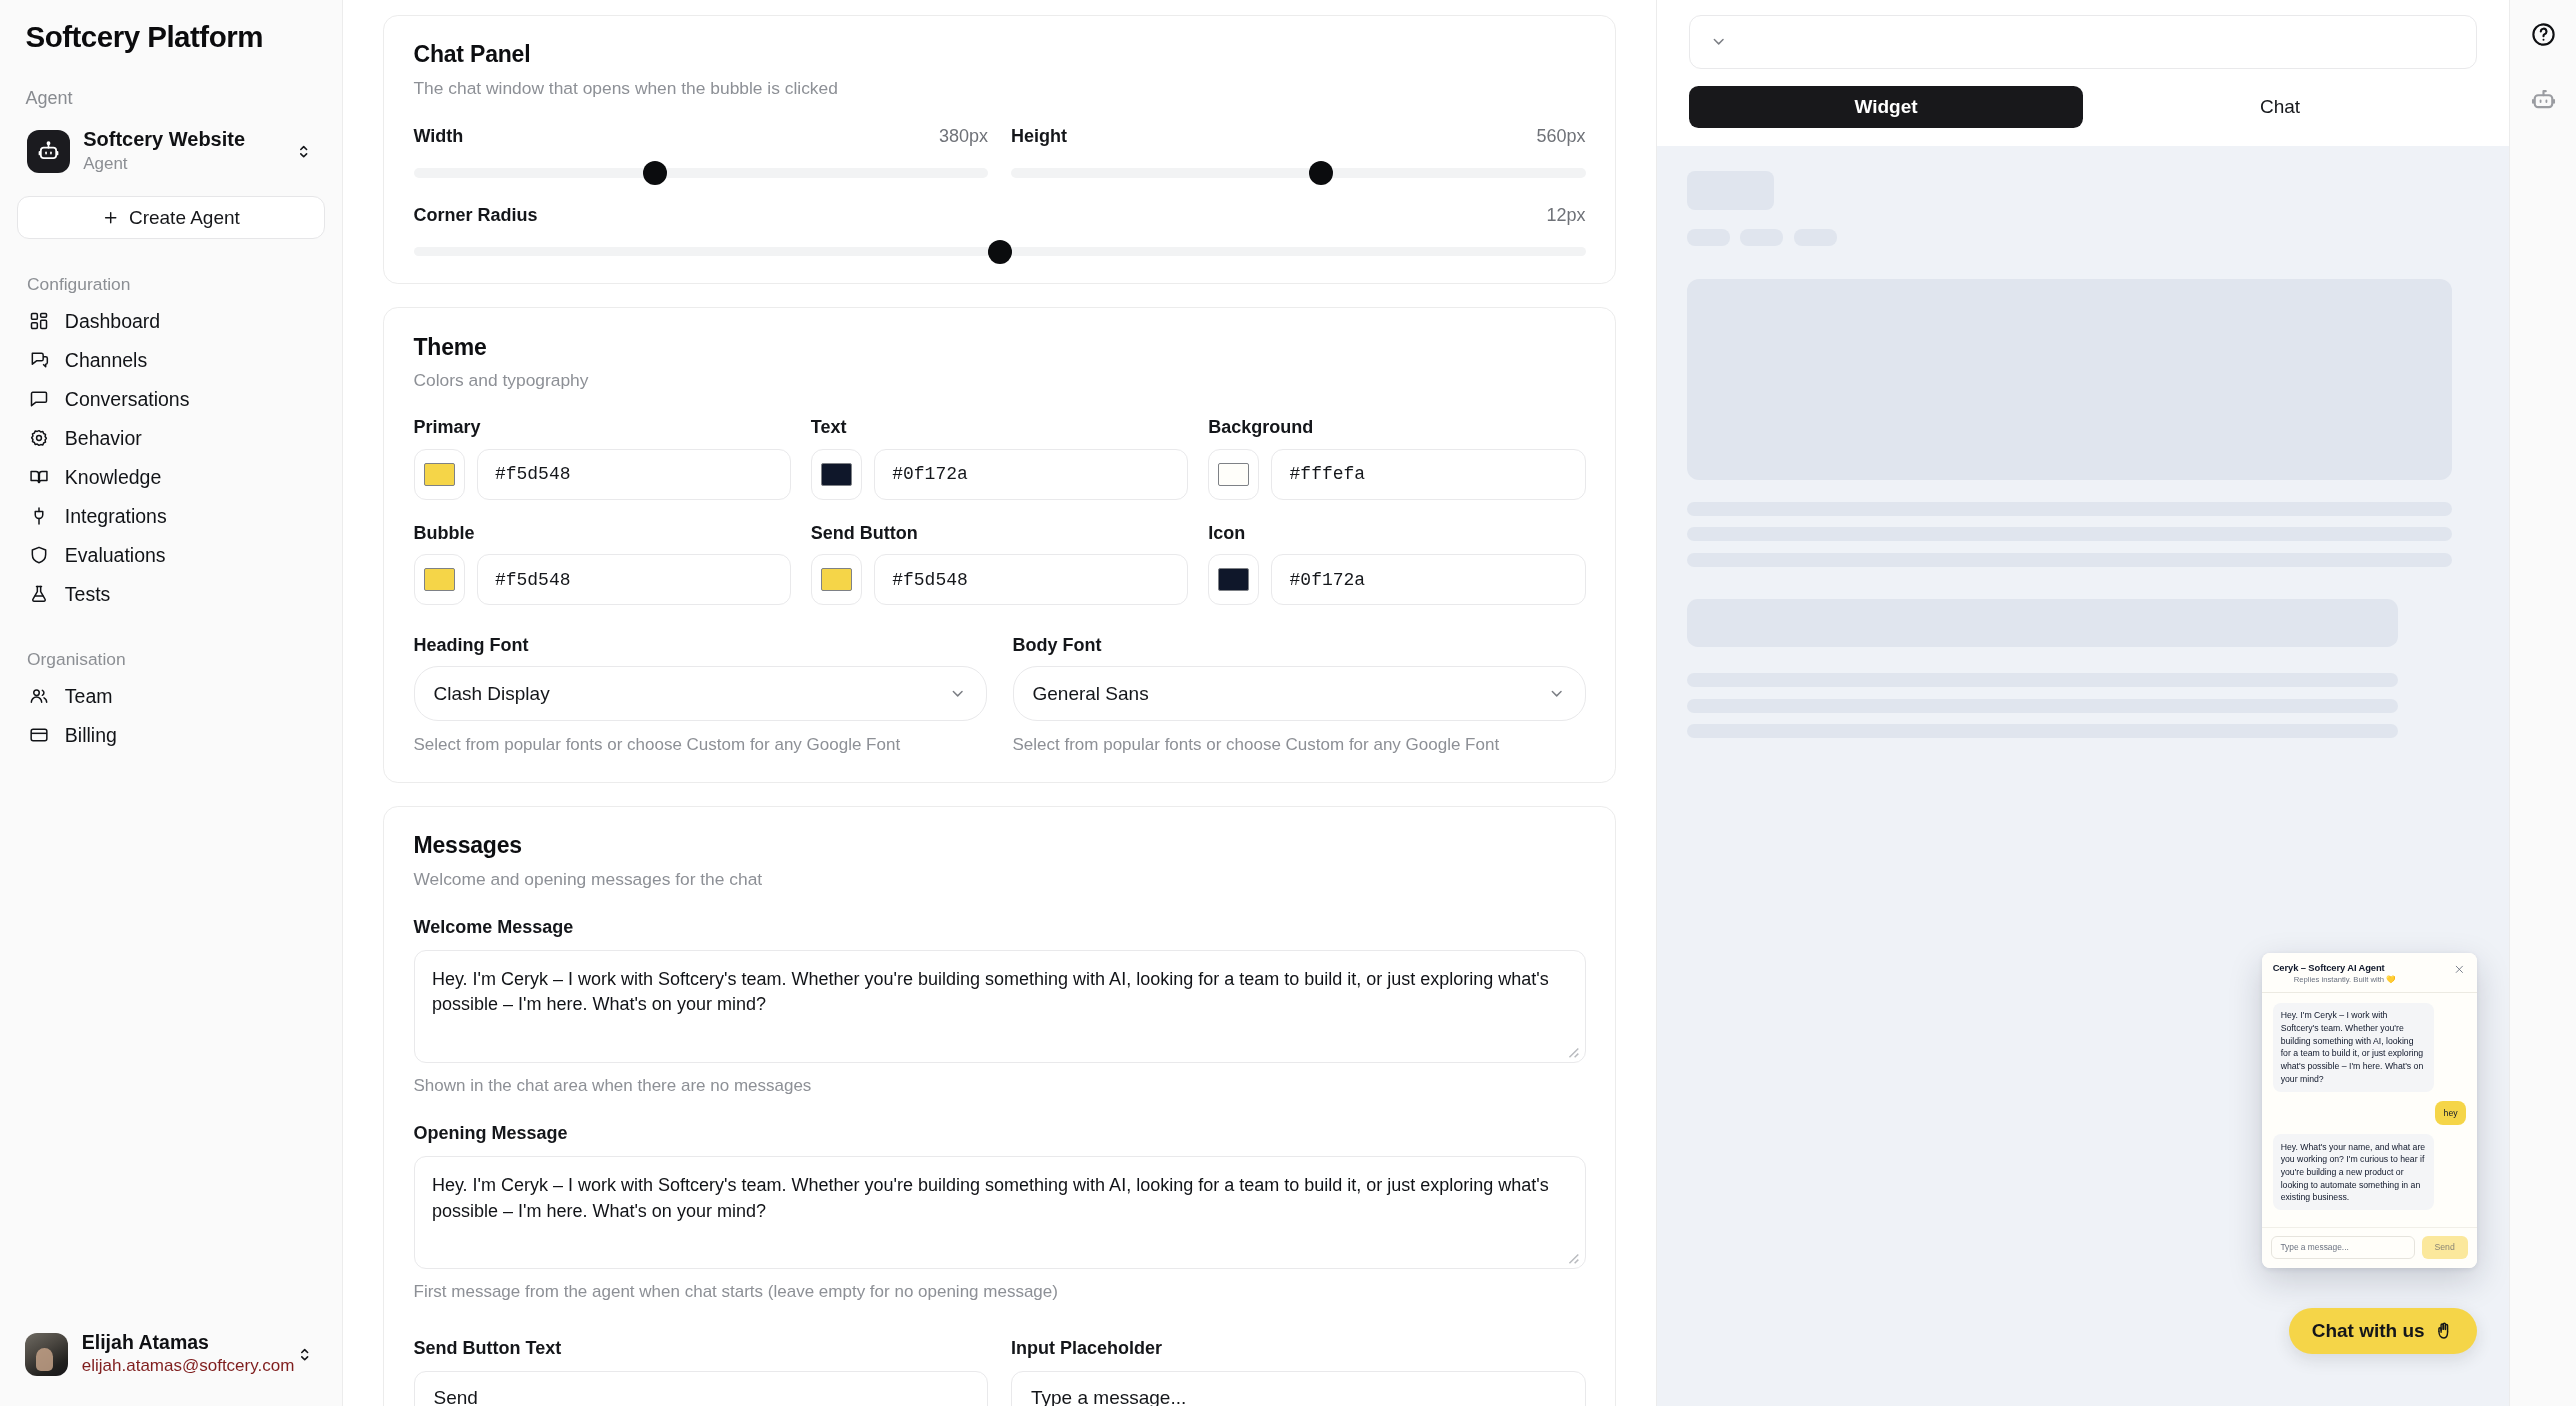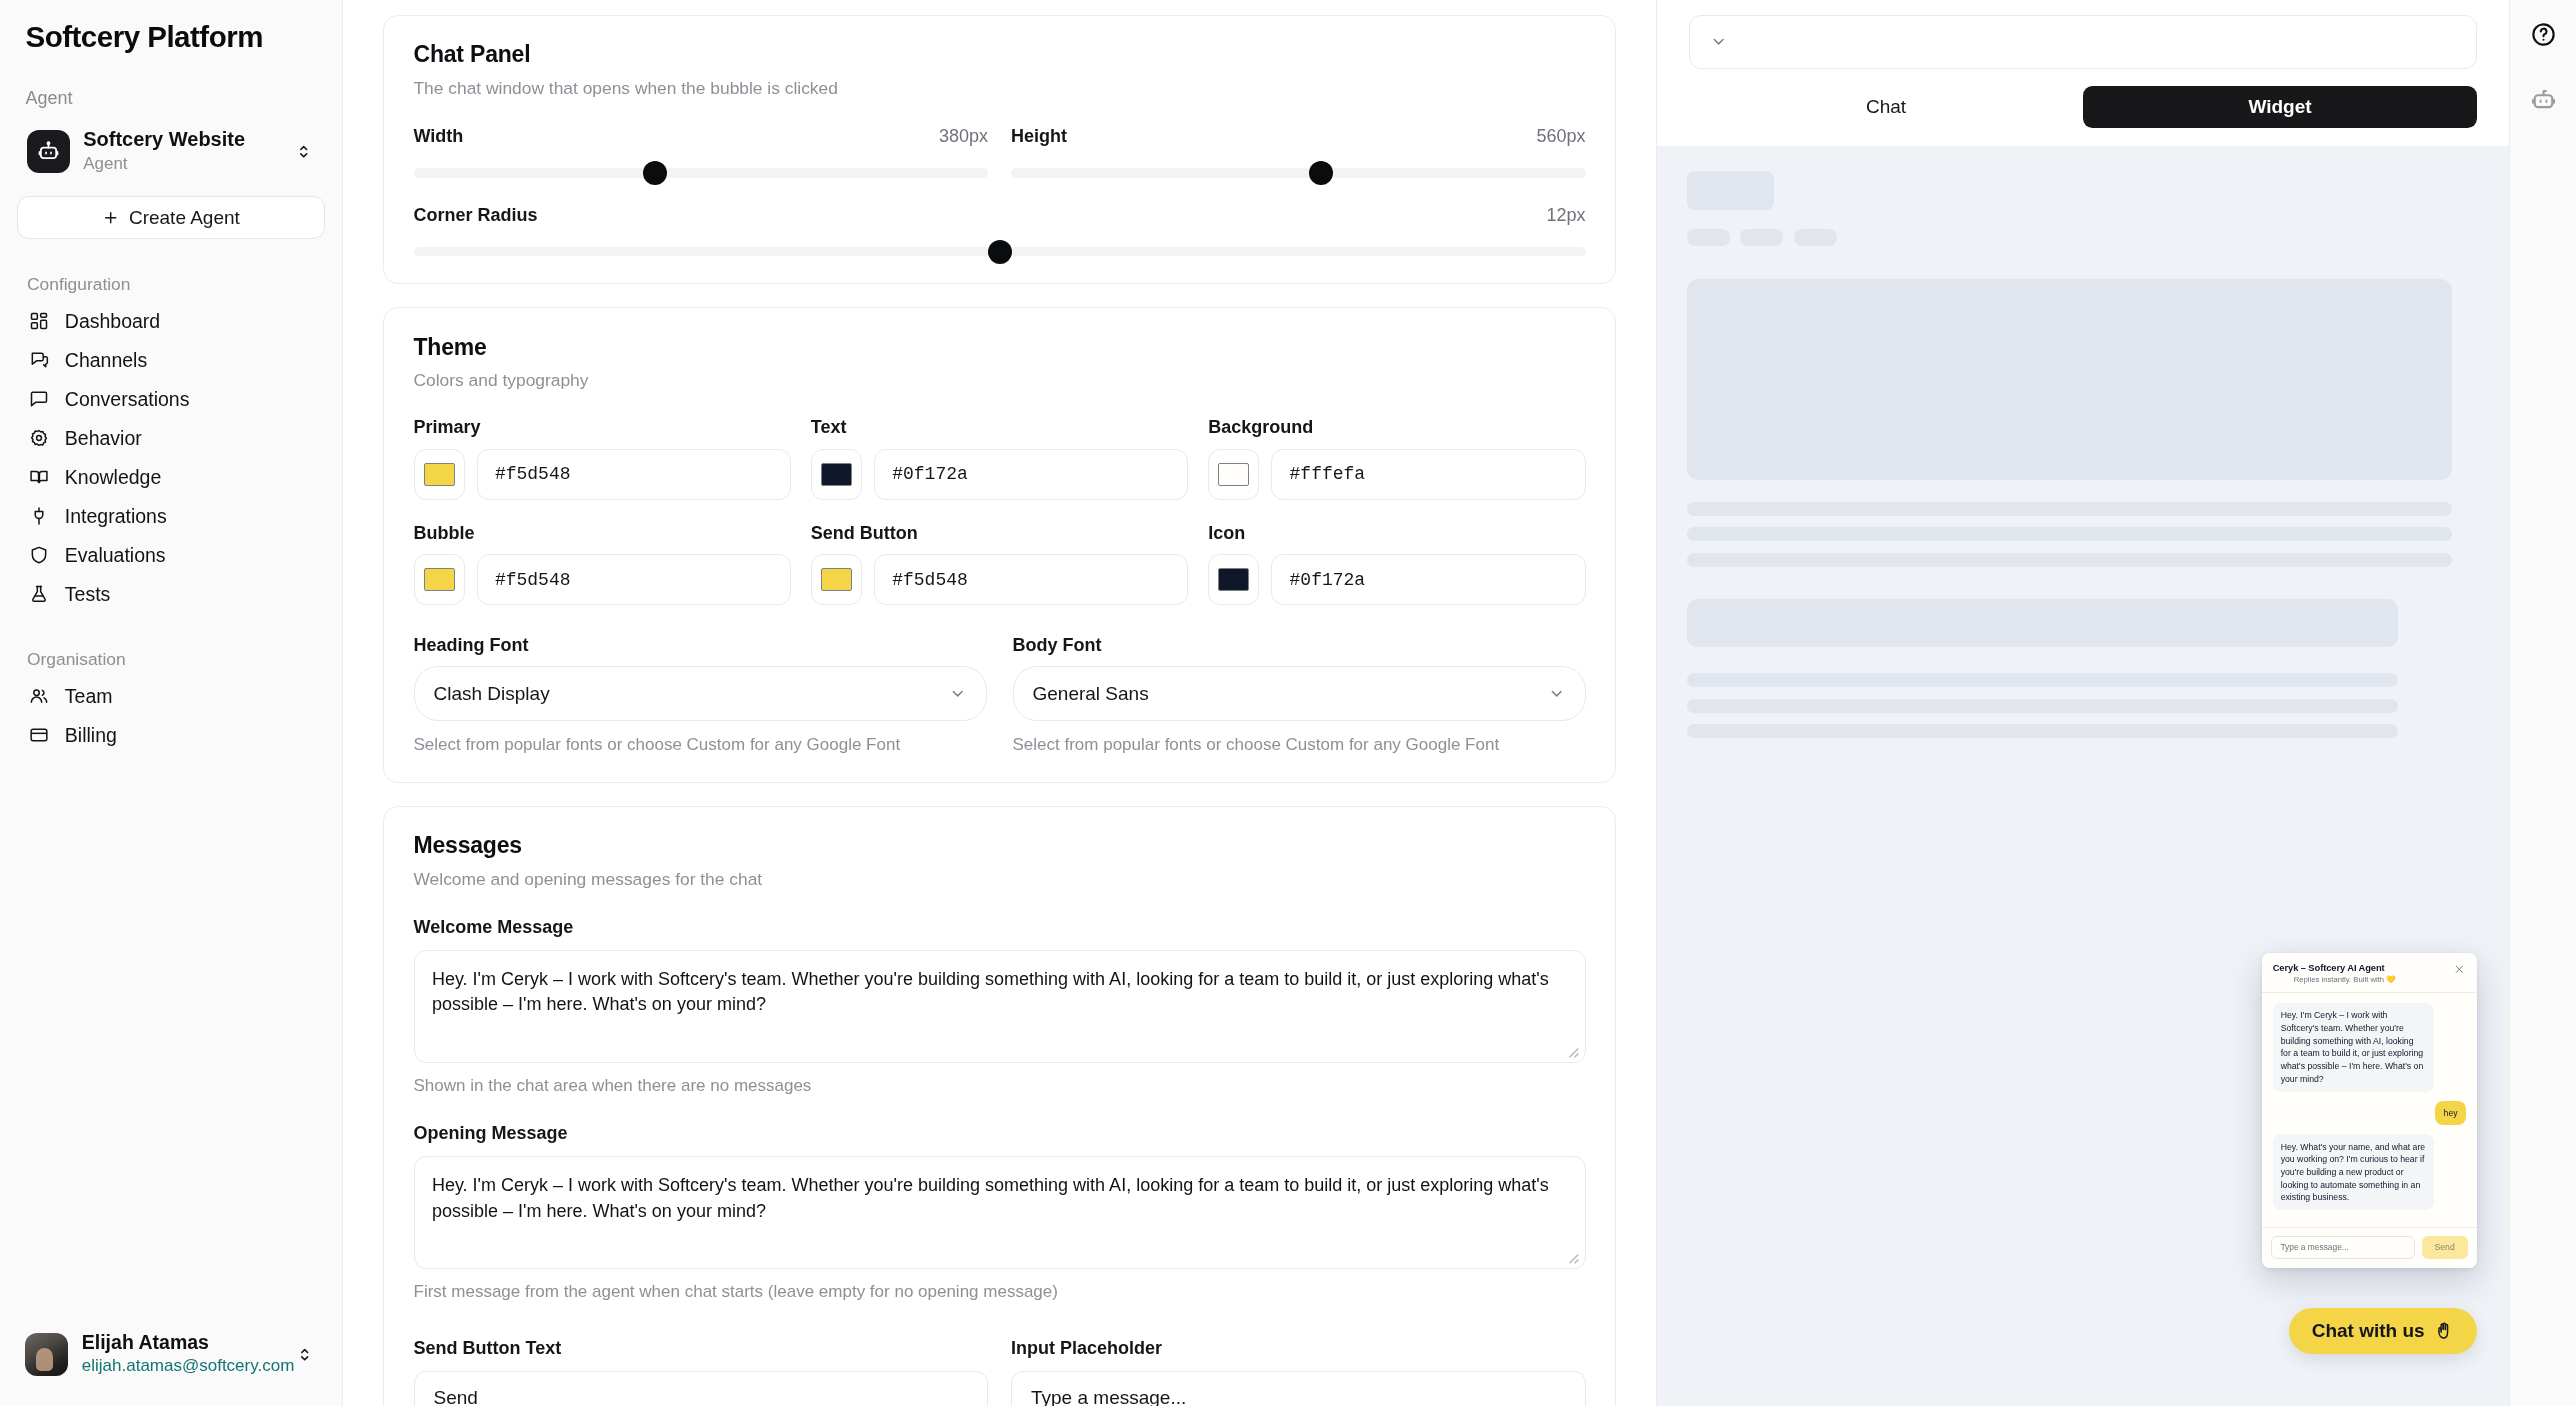--- a/index.html
+++ b/index.html
@@ -70,21 +70,21 @@
   .user-ava {
     width: 43px; height: 43px; flex: 0 0 43px; border-radius: 12px;
     background: linear-gradient(150deg,#6e6a62 0%,#4b4741 38%,#22211f 75%,#17161a 100%);
     position: relative; overflow: hidden;
   }
   .user-ava::after{
     content:""; position:absolute; left:10.7px; top:14.8px; width:17.4px; height:23px;
     border-radius: 9.4px 9.4px 5.4px 5.4px; background:#c3a187; opacity:.85;
   }
   .user-name { font-size: 19.5px; font-weight: 600; color: #0f1013; line-height: 1.15; }
-  .user-mail { font-size: 17px; color: #0f766e; line-height: 1.35; margin-top: 1.3px; }
+  .user-mail { font-size: 17px; color: #7f1d1d; line-height: 1.35; margin-top: 1.3px; }
 
   
   .main {
     flex: 1 1 auto; height: 1406px;
     background: #ffffff; position: relative;
     overflow: hidden; padding: 0 0 0 0;
   }
   .main-inner { padding: 14.8px 40px 0 40px; width: 100%; }
   .card {
     background: #fff; border: 1.3px solid #ececec; border-radius: 14.8px;
@@ -565,22 +565,22 @@
   <section class="preview">
     <div class="pv-top">
       <div class="pv-select">
         <span>
             <svg width="17.4" height="17.4" viewBox="0 0 24 24" fill="none" stroke="#7b7e84" stroke-width="2" stroke-linecap="round" stroke-linejoin="round">
               <path d="M6 9l6 6 6-6"></path>
             </svg>
           </span>
       </div>
       <div class="pv-tabs">
+        <div class="pv-tab active">Widget</div>
         <div class="pv-tab idle">Chat</div>
-        <div class="pv-tab active">Widget</div>
       </div>
     </div>
 
     <div class="pv-stage">
 
       <div class="sk" style="left:29.5px;  top:25.5px;  width:87px; height:39px;"></div>
       <div class="sk" style="left:29.5px;  top:83px; width:43px;  height:17.4px;"></div>
       <div class="sk" style="left:83px; top:83px; width:43px;  height:17.4px;"></div>
       <div class="sk" style="left:137px; top:83px; width:43px;  height:17.4px;"></div>
       <div class="sk" style="left:29.5px;  top:133px; width:765px;height:201px;border-radius:12px;"></div>

